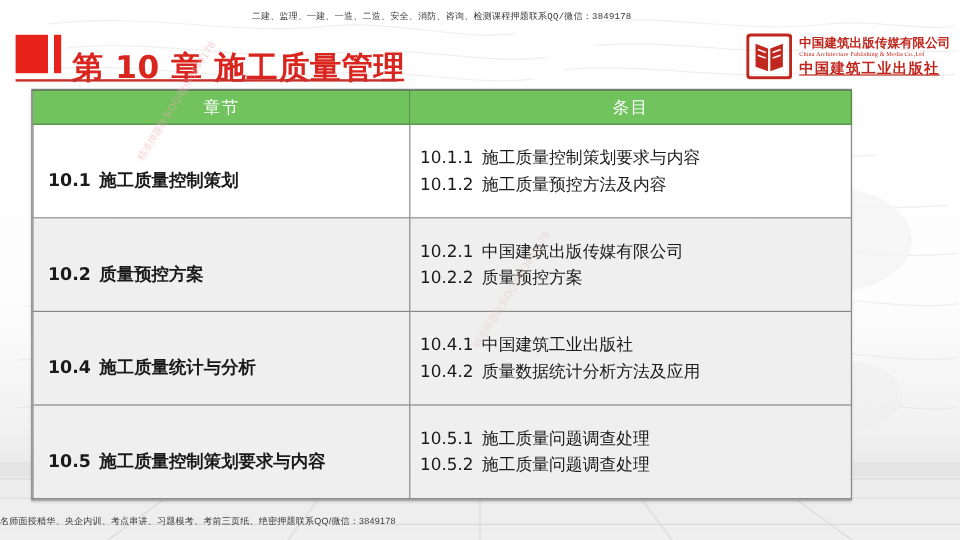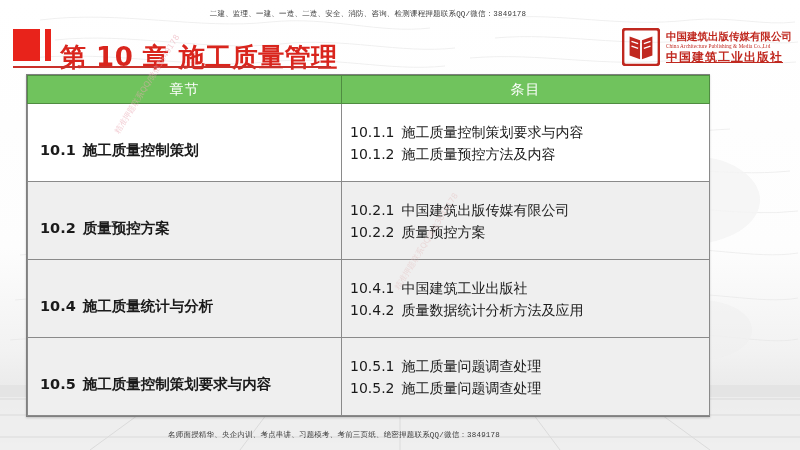--- a/index.html
+++ b/index.html
@@ -98,23 +98,23 @@
     pointer-events:none;font-family:"DejaVu Sans",sans-serif;
   }
   .wm2{
     position:absolute;left:392px;top:286px;
     transform:rotate(-58deg);transform-origin:left top;
     font-size:8px;color:#e3bcbc;opacity:.45;white-space:nowrap;
     pointer-events:none;font-family:"DejaVu Sans",sans-serif;
   }
 
   .bottom-note{
-    position:absolute;left:0;top:430px;width:668px;text-align:center;
+    position:absolute;left:0;top:430px;width:668px;text-align:left;
     font-size:7.5px;color:#3a3a3a;letter-spacing:.2px;white-space:nowrap;
-    font-family:Liberation Mono, monospace;
+    font-family:Liberation Sans, sans-serif;
   }
 </style>
 </head>
 <body>
 
 <div class="slide">
 
   <svg class="bg-map" viewBox="0 0 800 450" preserveAspectRatio="none">
     <g fill="none" stroke="#e3e3e3" stroke-width="1">
       <path d="M40 20 C120 10 200 30 270 22 C330 16 380 34 430 28"></path>

